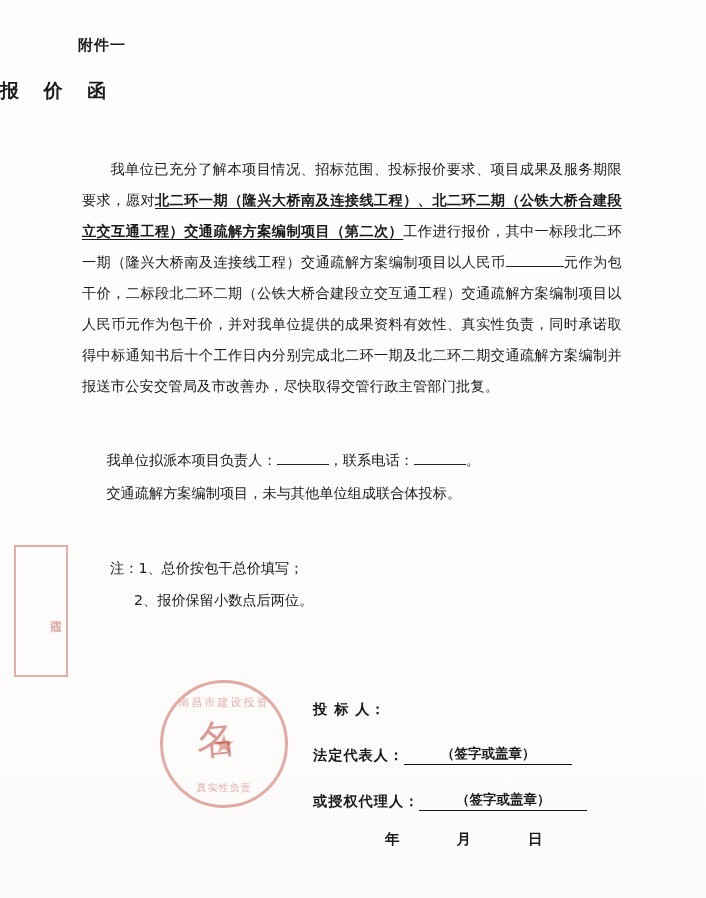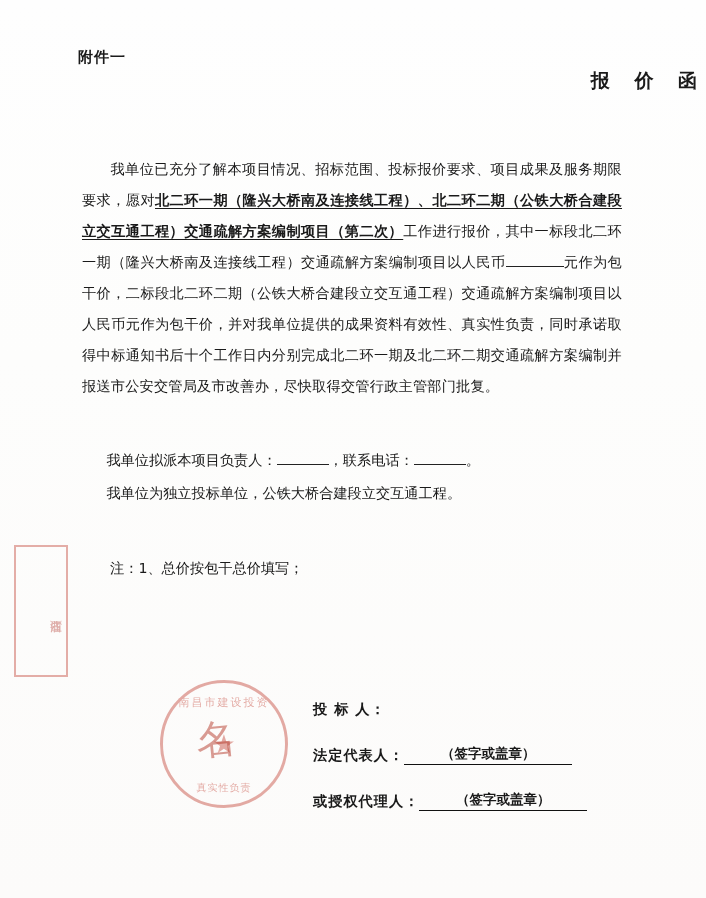--- a/index.html
+++ b/index.html
@@ -22,31 +22,31 @@
     background: linear-gradient(180deg,#fefefe 0%, #fdfdfc 40%, #fcfbfa 100%);
   }
   .content {
     position: absolute;
     left: 0; top: 0; right: 0; bottom: 0;
     padding: 0;
   }
   .attachment-label {
     position: absolute;
     left: 78px;
-    top: 48px;
+    top: 36px;
     font-size: 15px;
     font-weight: bold;
     letter-spacing: 1px;
     font-family: Liberation Serif, serif;
   }
   .doc-title {
     position: absolute;
     left: 0; right: 0;
-    top: 68px;
-    text-align: right;
+    top: 78px;
+    text-align: left;
     font-size: 19px;
     font-weight: bold;
     letter-spacing: 9px;
     font-family: "DejaVu Sans", "Liberation Sans", sans-serif;
   }
   .addressee {
     position: absolute;
     left: 78px;
     top: 118px;
     font-size: 14.5px;
@@ -226,41 +226,43 @@
       </p>
     </div>
 
     <div class="para2">
       <span style="display:inline-block; text-indent:2em;">
         <span>我单位拟派本项目负责人：</span><span class="blank-u short"></span><span>，联系电话：</span><span class="blank-u short"></span><span>。</span>
       </span>
     </div>
 
     <div class="para3">
-      <span style="display:inline-block; text-indent:2em;">我单位为独立投标单位，公铁大桥合建段立交互通工程。</span>
+      <span style="display:inline-block; text-indent:2em;">交通疏解方案编制项目，未与其他单位组成联合体投标。</span>
     </div>
 
     <div class="notes">
       <div>注：1、总价按包干总价填写；</div>
+      <div class="note-2">2、报价保留小数点后两位。</div>
     </div>
 
     <div class="sign-block">
       <div class="sign-row">
         <span class="sign-label">投 标 人：</span>
       </div>
       <div class="sign-row">
         <span class="sign-label">法定代表人：</span>
         <span class="sign-line wide">（签字或盖章）</span>
       </div>
       <div class="sign-row">
         <span class="sign-label">或授权代理人：</span>
         <span class="sign-line wide">（签字或盖章）</span>
       </div>
     </div>
 
+    <div class="date-row">年   月   日</div>
 
     <div class="stamp stamp-left">江西省</div>
 
     <div class="stamp-round">
       <div class="txt-top">南昌市建设投资</div>
       <div class="star">★</div>
       <div class="txt-bottom">真实性负责</div>
     </div>
 
     <div class="stamp-sig">名</div>

